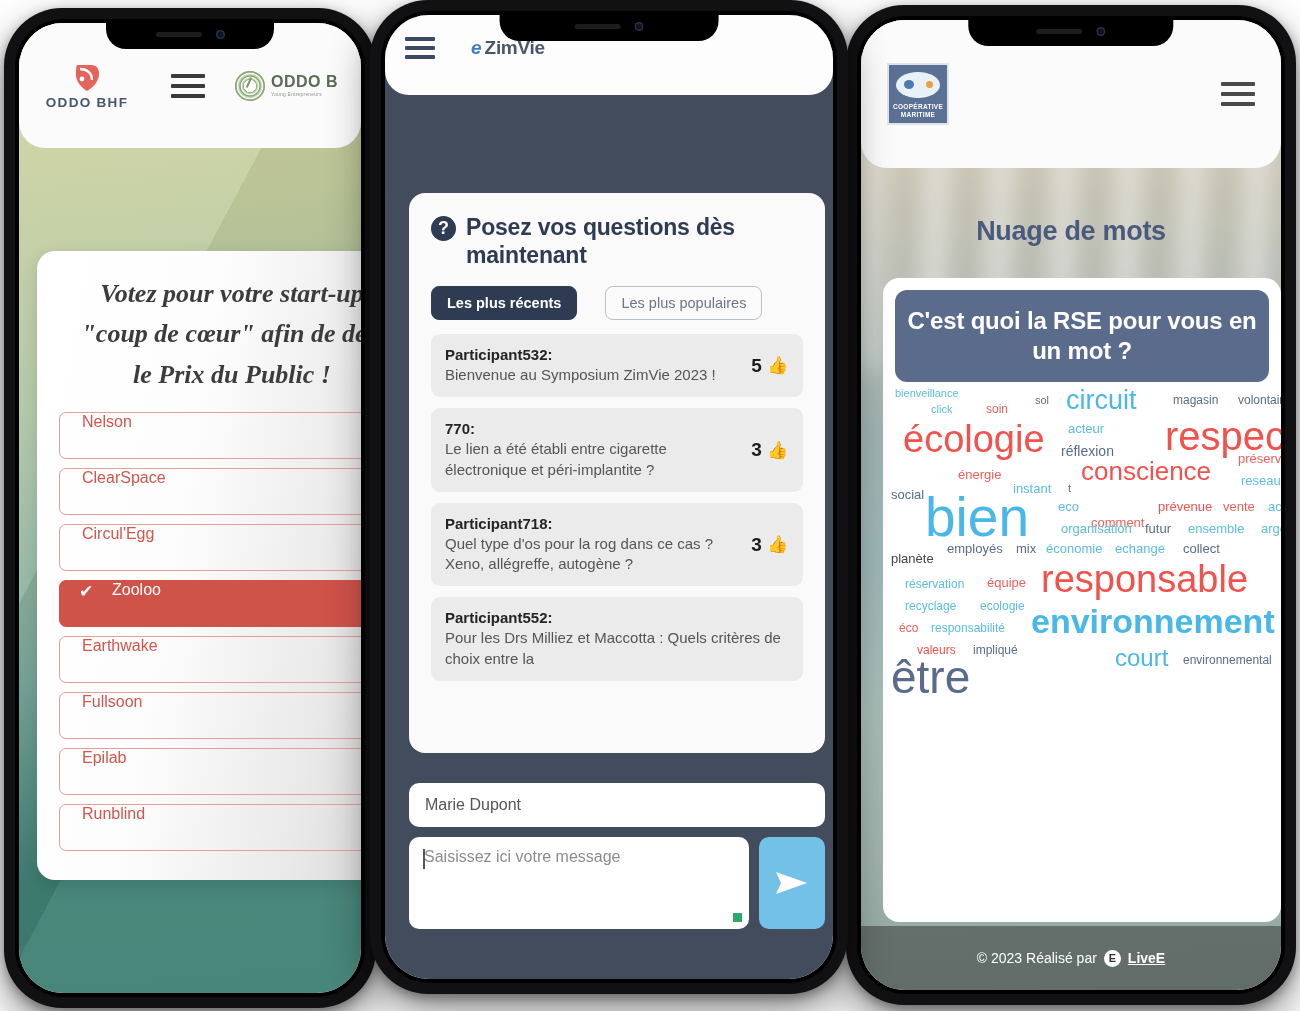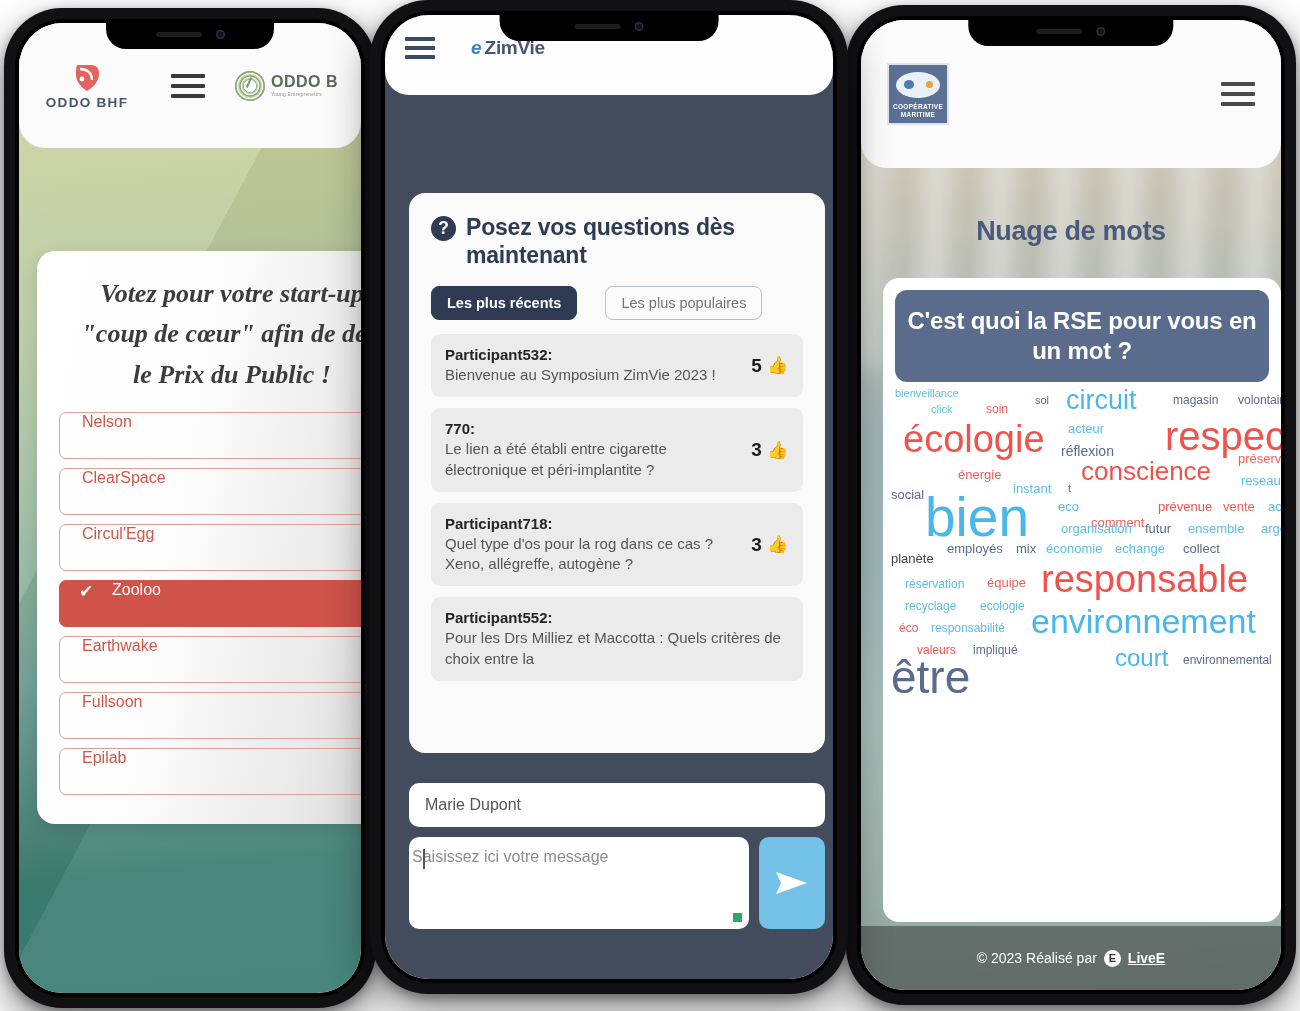--- a/index.html
+++ b/index.html
@@ -88,21 +88,21 @@
   .msg-author{font-size:15px;font-weight:700;color:#242424;margin-bottom:2px;}
   .msg-text{font-size:15px;color:#555;line-height:1.35;}
   .msg-likes{display:flex;align-items:center;gap:6px;flex:0 0 auto;}
   .msg-count{font-size:19px;font-weight:700;color:#1c1c1c;}
   .thumb{font-size:17px;color:#4b4b4b;}
 
   .m-name-input{position:absolute;left:24px;top:768px;width:416px;height:44px;background:#fff;
      border-radius:10px;display:flex;align-items:center;padding:0 16px;box-sizing:border-box;
      font-size:16px;color:#555;z-index:20;}
   .m-msg-row{position:absolute;left:24px;top:822px;width:416px;height:92px;display:flex;gap:10px;z-index:20;}
-  .m-msg-box{position:relative;flex:1;background:#fff;border-radius:10px;padding:11px 3px;
+  .m-msg-box{position:relative;flex:1;background:#fff;border-radius:10px;padding:11px 15px;
      box-sizing:border-box;font-size:16px;color:#8d8d8d;}
   .m-msg-box .caret{position:absolute;left:14px;top:12px;width:1.5px;height:20px;background:#555;}
   .m-resize{position:absolute;right:7px;bottom:7px;width:9px;height:9px;background:#2ea86a;}
   .m-send{width:66px;border-radius:10px;background:#74c1e8;display:flex;align-items:center;justify-content:center;}
   .m-send svg{display:block;}
 
   
   #phone-right{left:846px;top:5px;width:450px;height:1000px;z-index:2;}
   .r-bg{position:absolute;inset:0;
     background:linear-gradient(178deg,#d9cdb9 0%,#cfc7b4 12%,#b9bcb2 26%,#9fb3b2 42%,#9db6b6 55%,#a8bdb7 70%,#9fb2ab 86%,#8ea79f 100%);}
@@ -198,20 +198,23 @@
                 <span class="vote-label">Zooloo</span>
               </div>
               <div class="vote-item">
                 <span class="vote-label">Earthwake</span>
               </div>
               <div class="vote-item">
                 <span class="vote-label">Fullsoon</span>
               </div>
               <div class="vote-item">
                 <span class="vote-label">Epilab</span>
+              </div>
+              <div class="vote-item">
+                <span class="vote-label">Runblind</span>
               </div>
             </div>
         </div>
       </div>
       <div class="notch">
         <span class="speaker"></span>
         <span class="cam"></span>
       </div>
     </div>
   </div>
@@ -277,21 +280,21 @@
               <span style="left: 232px; top: 160px; font-size: 13px; color: rgb(91, 189, 228);">echange</span>
               <span style="left: 300px; top: 160px; font-size: 13px; color: rgb(90, 107, 140);">collect</span>
               <span style="left: 8px; top: 170px; font-size: 13px; color: rgb(68, 68, 68);">planète</span>
               <span style="left: 22px; top: 196px; font-size: 12px; color: rgb(91, 189, 228);">réservation</span>
               <span style="left: 104px; top: 194px; font-size: 13px; color: rgb(238, 95, 90);">équipe</span>
               <span style="left: 158px; top: 178px; font-size: 38px; color: rgb(242, 81, 76);">responsable</span>
               <span style="left: 22px; top: 218px; font-size: 12px; color: rgb(91, 189, 228);">recyclage</span>
               <span style="left: 97px; top: 218px; font-size: 12px; color: rgb(91, 189, 228);">ecologie</span>
               <span style="left: 16px; top: 240px; font-size: 12px; color: rgb(238, 95, 90);">éco</span>
               <span style="left: 48px; top: 240px; font-size: 12px; color: rgb(91, 189, 228);">responsabilité</span>
-              <span style="left: 148px; top: 222px; font-size: 34px; color: rgb(73, 184, 232);">environnement</span>
+              <span style="left: 148px; top: 222px; font-size: 34px; color: rgb(73, 184, 232); font-weight: bold;">environnement</span>
               <span style="left: 34px; top: 262px; font-size: 12px; color: rgb(242, 81, 76);">valeurs</span>
               <span style="left: 90px; top: 262px; font-size: 12px; color: rgb(90, 107, 140);">impliqué</span>
               <span style="left: 8px; top: 272px; font-size: 46px; color: rgb(90, 107, 140);">être</span>
               <span style="left: 232px; top: 264px; font-size: 24px; color: rgb(73, 184, 232);">court</span>
               <span style="left: 300px; top: 272px; font-size: 12px; color: rgb(90, 107, 140);">environnemental</span>
             </div>
         </div>
 
         <div class="r-footer">
           <span>© 2023 Réalisé par</span>

